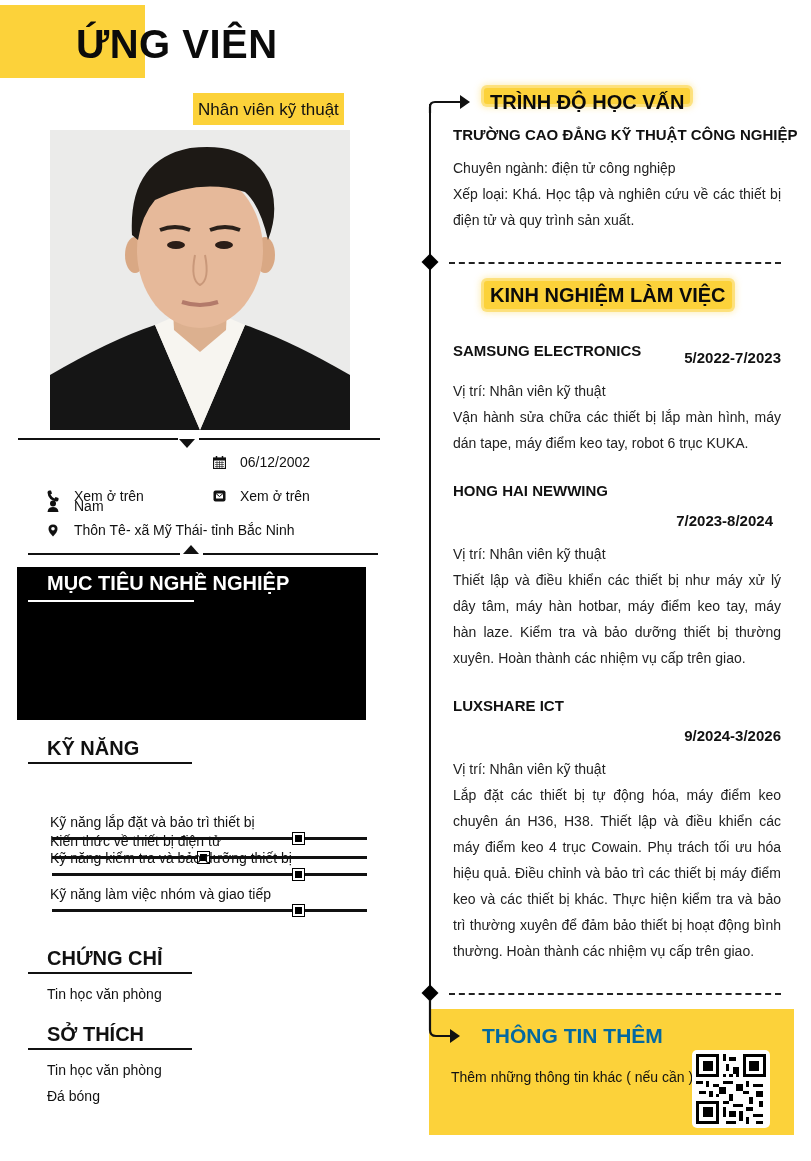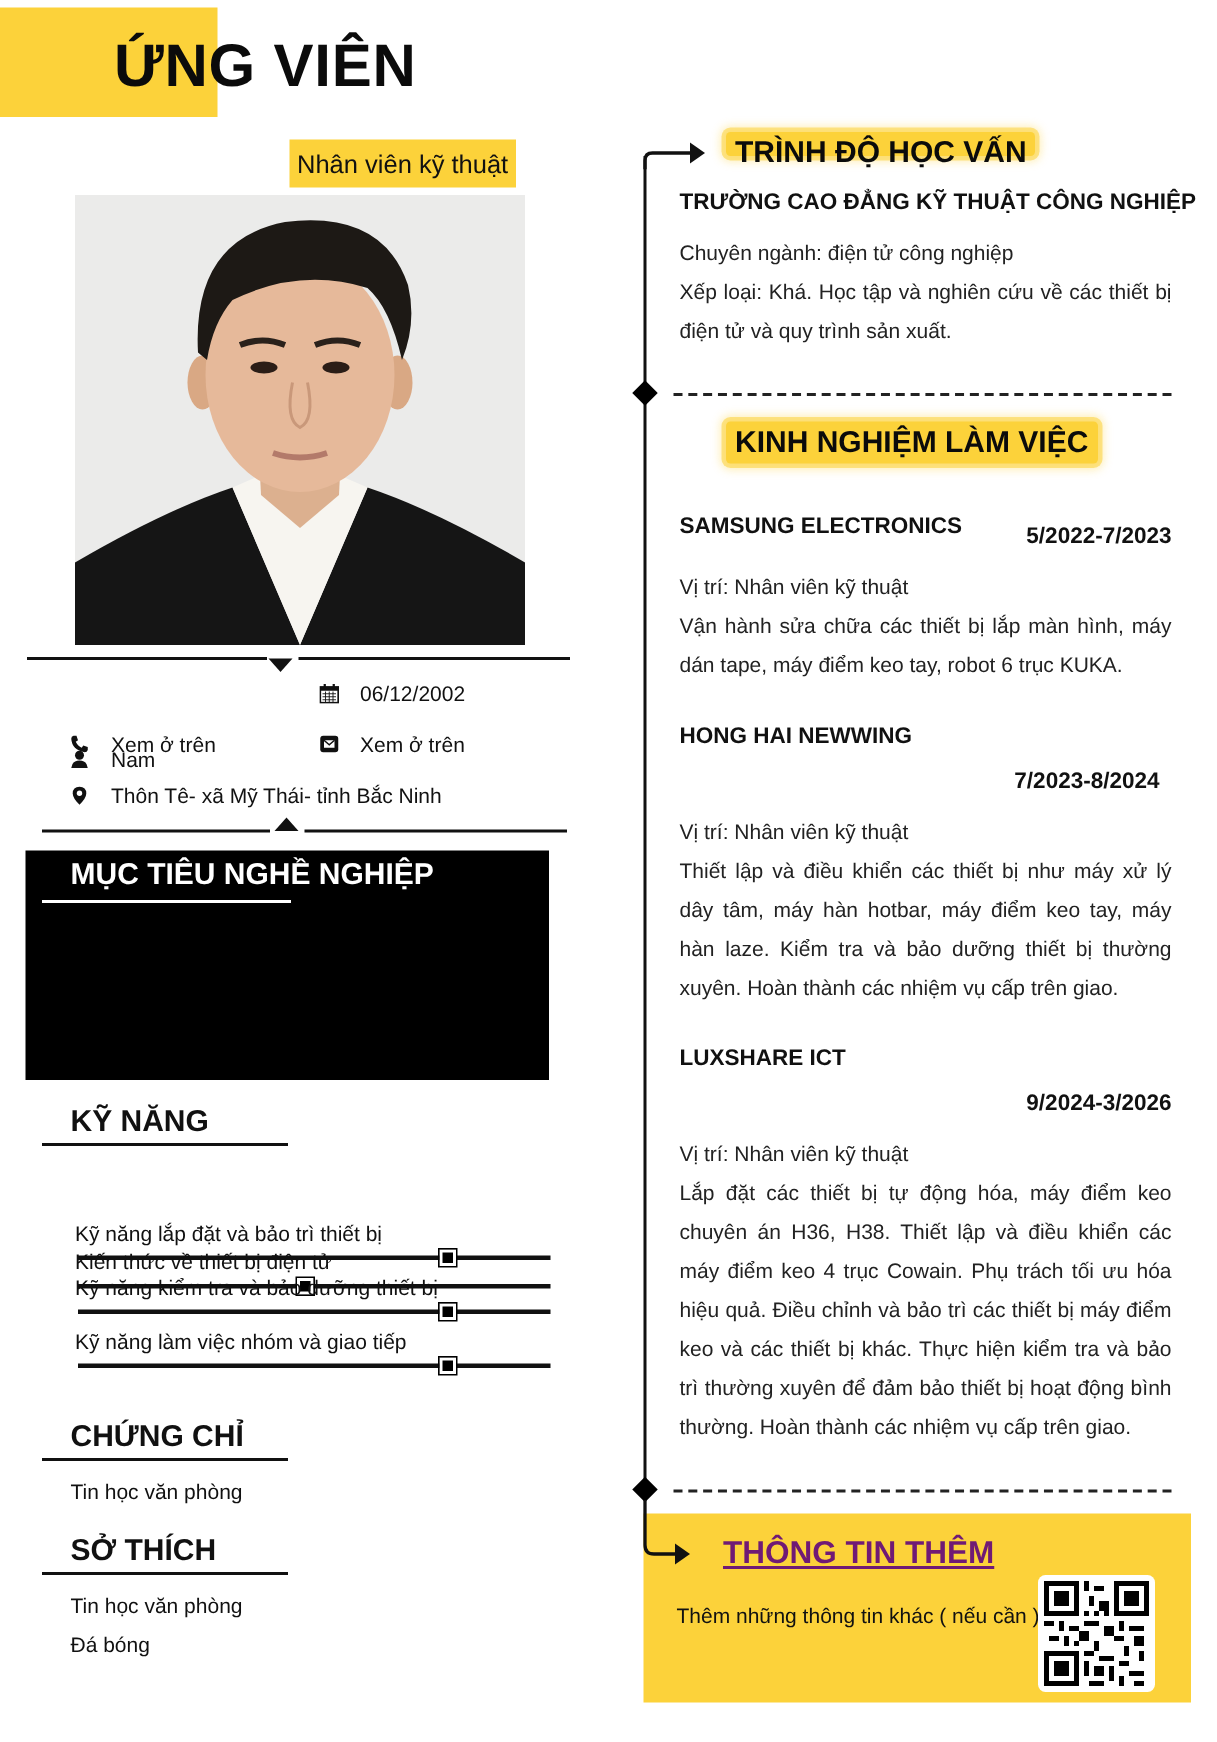--- a/index.html
+++ b/index.html
@@ -45,21 +45,21 @@
 
   .brush { background: #fcd23a; border-radius: 3px; box-shadow: 0 0 0 3px rgba(252,210,58,0.55), 0 0 6px 4px rgba(252,210,58,0.35); }
   .brush-title { font-size: 20px; font-weight: 700; color: #0b0b0b; padding: 0 6px; line-height: 28px; }
 
   .school { font-size: 15px; font-weight: 700; color: #111; }
   .body-text { font-size: 14px; line-height: 26px; color: #222; text-align: justify; }
   .company { font-size: 15px; font-weight: 700; color: #111; }
   .period { font-size: 15px; font-weight: 700; color: #111; text-align: right; }
 
   .more-box { left: 429px; top: 1009px; width: 365px; height: 126px; background: #fcd23a; }
-  .more-title { font-size: 21px; font-weight: 700; color: #701a75; text-decoration: underline; }
+  .more-title { font-size: 21px; font-weight: 700; color: #0369a1; }
   .qr { width: 78px; height: 78px; background: #fff; border-radius: 5px; padding: 4px; }
 
   .watermark { font-family: "Liberation Mono", "DejaVu Sans Mono", monospace; font-size: 14px; color: #9a9a9a; }
 </style>
 </head>
 <body>
 
 <div class="abs title-block"></div>
 <div class="abs title">ỨNG VIÊN</div>
 <div class="abs job-title">Nhân viên kỹ thuật</div>

